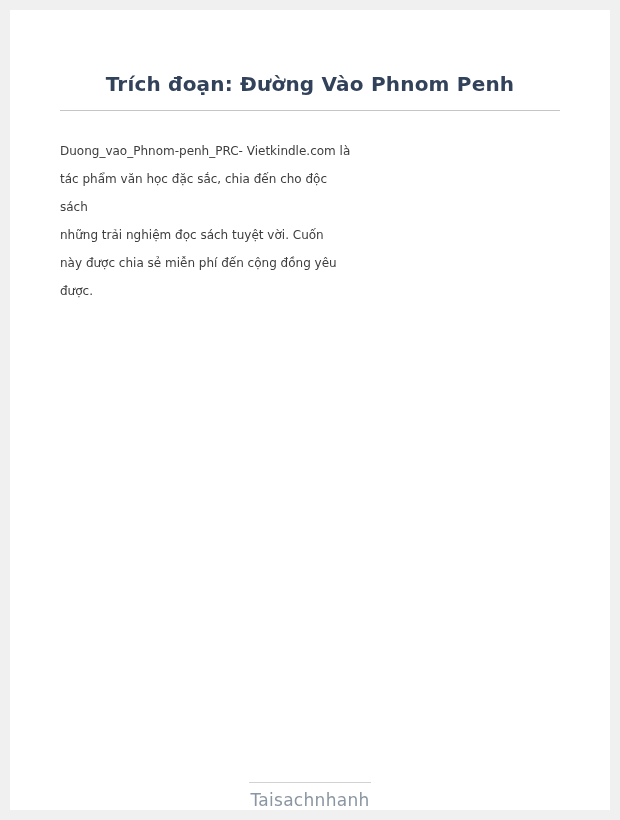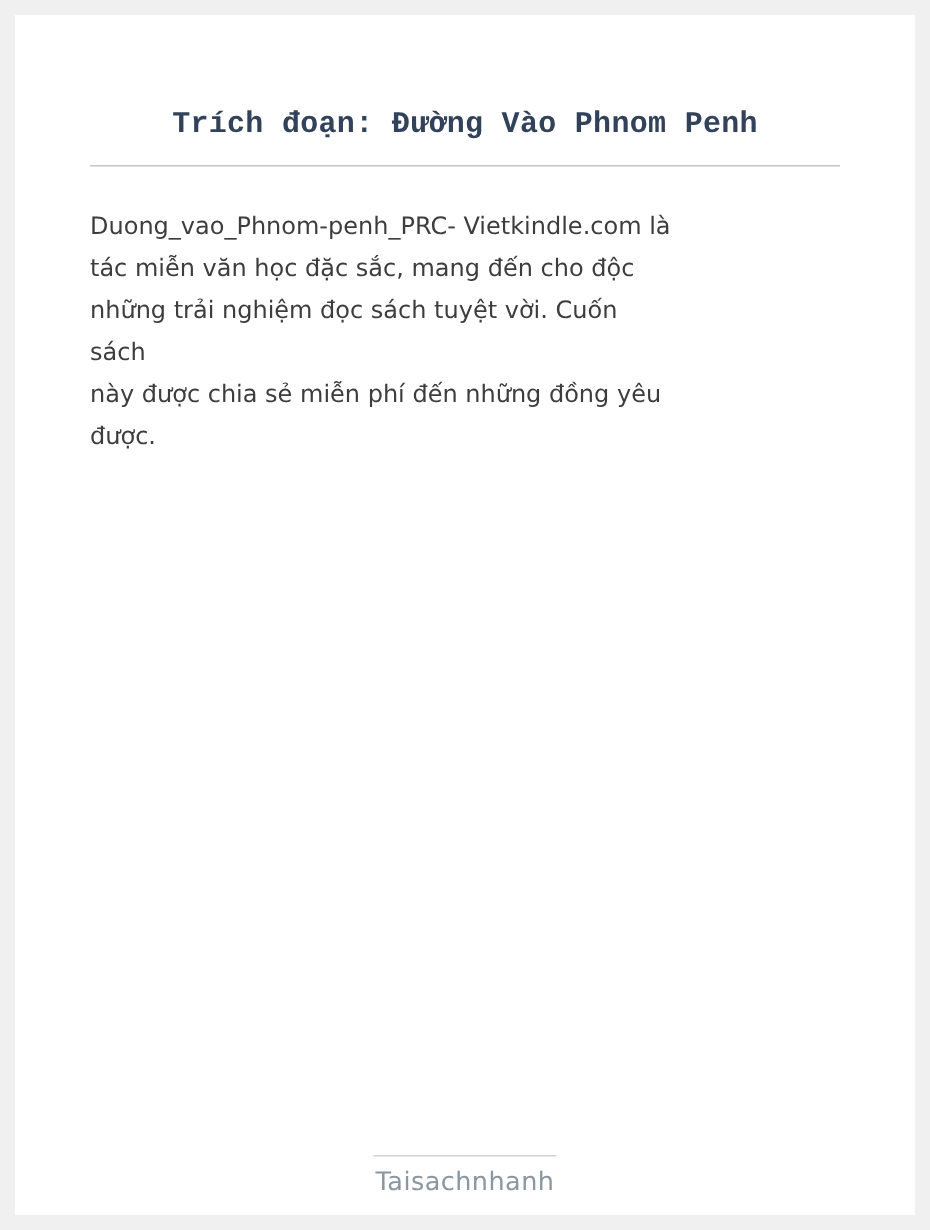--- a/index.html
+++ b/index.html
@@ -23,38 +23,36 @@
     flex-direction: column;
   }
   .doc-title {
     margin: 62px 30px 0;
     text-align: center;
     font-size: 20px;
     font-weight: bold;
     color: #33425b;
     letter-spacing: 0.2px;
     line-height: 24px;
-    font-family: Liberation Mono, monospace;
   }
   .title-rule {
     border: none;
     border-top: 1px solid #c5c5c5;
     height: 0;
     margin: 14px 50px 0;
   }
   .excerpt {
     margin: 26px 50px 0;
-    font-size: 16px;
+    font-size: 12px;
     line-height: 28px;
     color: #3d3d3d;
   }
   .excerpt .line { display: block; }
   .page-footer {
     margin-top: auto;
-    padding-bottom: 12px;
     text-align: center;
   }
   .footer-rule {
     border: none;
     border-top: 1px solid #d2d2d2;
     height: 0;
     width: 122px;
     margin: 0 auto;
   }
   .footer-brand {
@@ -69,24 +67,24 @@
 <body>
 
 <div class="page">
 
   <h1 class="doc-title">Trích đoạn: Đường Vào Phnom Penh</h1>
 
   <hr class="title-rule">
 
   <p class="excerpt">
     <span class="line">Duong_vao_Phnom-penh_PRC- Vietkindle.com là</span>
-    <span class="line">tác miễn văn học đặc sắc, mang đến cho độc</span>
+    <span class="line">tác phẩm văn học đặc sắc, chia đến cho độc</span>
+    <span class="line">sách</span>
     <span class="line">những trải nghiệm đọc sách tuyệt vời. Cuốn</span>
-    <span class="line">sách</span>
-    <span class="line">này được chia sẻ miễn phí đến những đồng yêu</span>
+    <span class="line">này được chia sẻ miễn phí đến cộng đồng yêu</span>
     <span class="line">được.</span>
   </p>
 
   <div class="page-footer">
     <hr class="footer-rule">
     <span class="footer-brand">Taisachnhanh</span>
   </div>
 
 </div>
 

